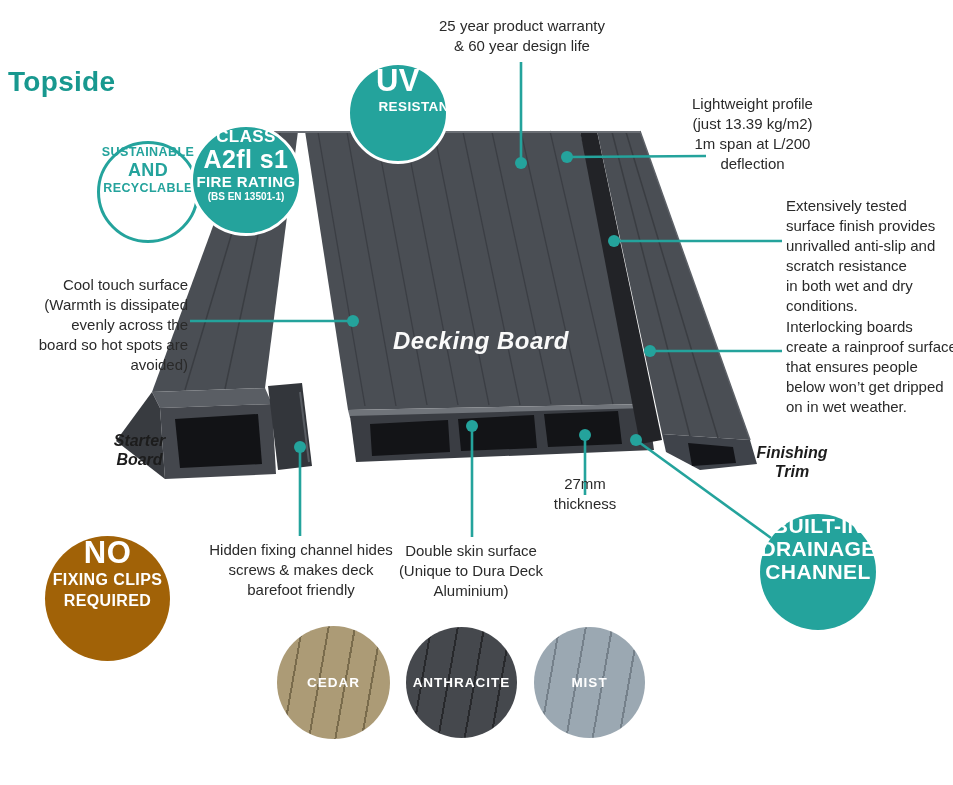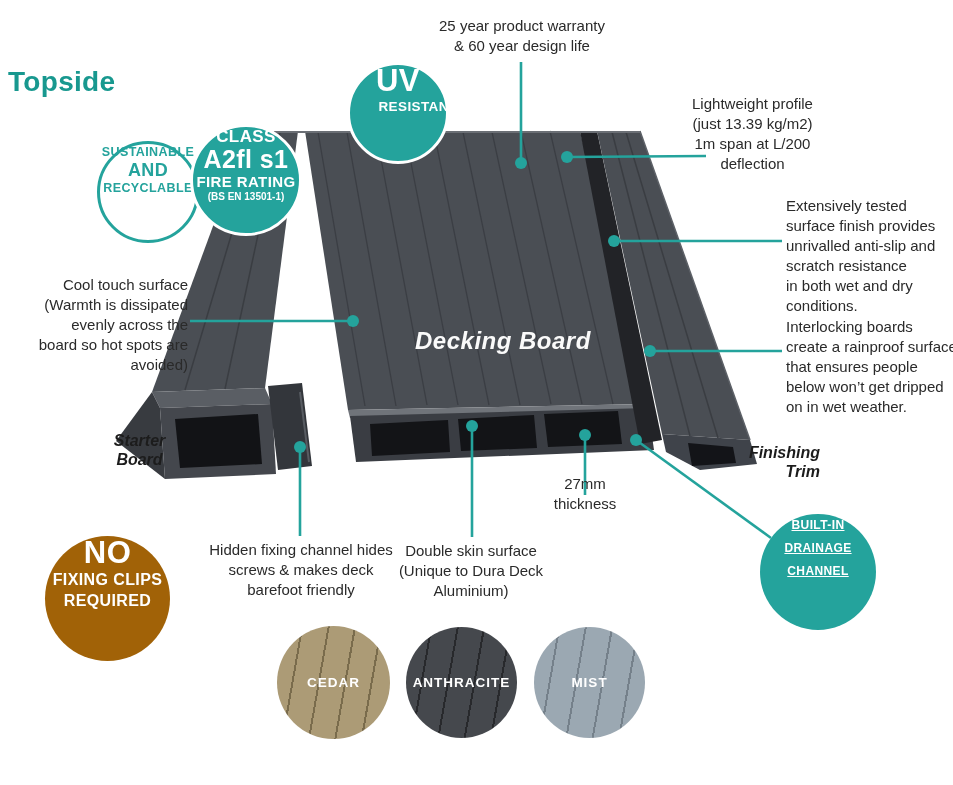--- a/index.html
+++ b/index.html
@@ -14,21 +14,21 @@
   .rgt{text-align:right;}
   .page-title{
     position:absolute;left:8px;top:66px;font-size:28px;font-weight:bold;
     color:#18988F;letter-spacing:.3px;
   }
   .trim-label{
     position:absolute;font-size:16px;line-height:19px;font-weight:bold;font-style:italic;
     color:#1c1c1c;text-align:center;
   }
   .board-label{
-    position:absolute;left:415px;top:327px;font-size:24px;font-weight:bold;font-style:italic;
+    position:absolute;left:393px;top:327px;font-size:24px;font-weight:bold;font-style:italic;
     color:#fafafa;letter-spacing:.5px;
   }
   .badge{
     position:absolute;border-radius:50%;display:flex;flex-direction:column;
     align-items:center;justify-content:flex-start;text-align:center;font-weight:bold;
     letter-spacing:.4px;box-sizing:border-box;
   }
   .badge-sustainable{
     left:97px;top:141px;width:102px;height:102px;background:#ffffff;
     border:3px solid #24A39C;color:#24A39C;z-index:5;
@@ -50,21 +50,21 @@
   .badge-uv .b1{font-size:31px;line-height:32px;}
   .badge-uv .b2{font-size:13.5px;line-height:19px;margin-left:40px;}
   .badge-no{
     left:45px;top:536px;width:125px;height:125px;background:#a16207;color:#ffffff;z-index:5;
   }
   .badge-no .b1{font-size:31px;line-height:33px;}
   .badge-no .b2{font-size:16px;line-height:21px;}
   .badge-drain{
     left:760px;top:514px;width:116px;height:116px;background:#24A39C;color:#ffffff;z-index:5;
   }
-  .badge-drain .b1{font-size:12px;line-height:23px;text-decoration:underline;}
+  .badge-drain .b1{font-size:21px;line-height:23px;}
   .swatch{
     position:absolute;border-radius:50%;display:flex;align-items:center;justify-content:center;
   }
   .swatch .sw-label{
     font-size:13.5px;font-weight:bold;color:#ffffff;letter-spacing:1px;text-align:center;
   }
   .swatch-cedar{
     left:277px;top:626px;width:113px;height:113px;background:#AC9B76;
     background-image:repeating-linear-gradient(100deg, rgba(0,0,0,0) 0 24px, rgba(60,50,25,.45) 24px 26px);
   }
@@ -190,21 +190,21 @@
 board so hot spots are
 avoided)</div>
   <div class="callout pre ctr" style="left:376px;top:541px;width:190px;">Double skin surface
 (Unique to Dura Deck
 Aluminium)</div>
   <div class="callout pre ctr" style="left:535px;top:474px;width:100px;">27mm
 thickness</div>
 
   <div class="trim-label pre" style="left:92px;top:431px;width:95px;">Starter
 Board</div>
-  <div class="trim-label pre" style="left:720px;top:443px;width:100px;text-align:right;">Finishing
+  <div class="trim-label pre" style="left:742px;top:443px;width:100px;">Finishing
 Trim</div>
   <div class="board-label">Decking Board</div>
 
   <div class="badge badge-sustainable">
     <span class="b1">SUSTAINABLE</span>
     <span class="b2">AND</span>
     <span class="b1">RECYCLABLE</span>
   </div>
   <div class="badge badge-fire">
     <span class="b1">CLASS</span>

